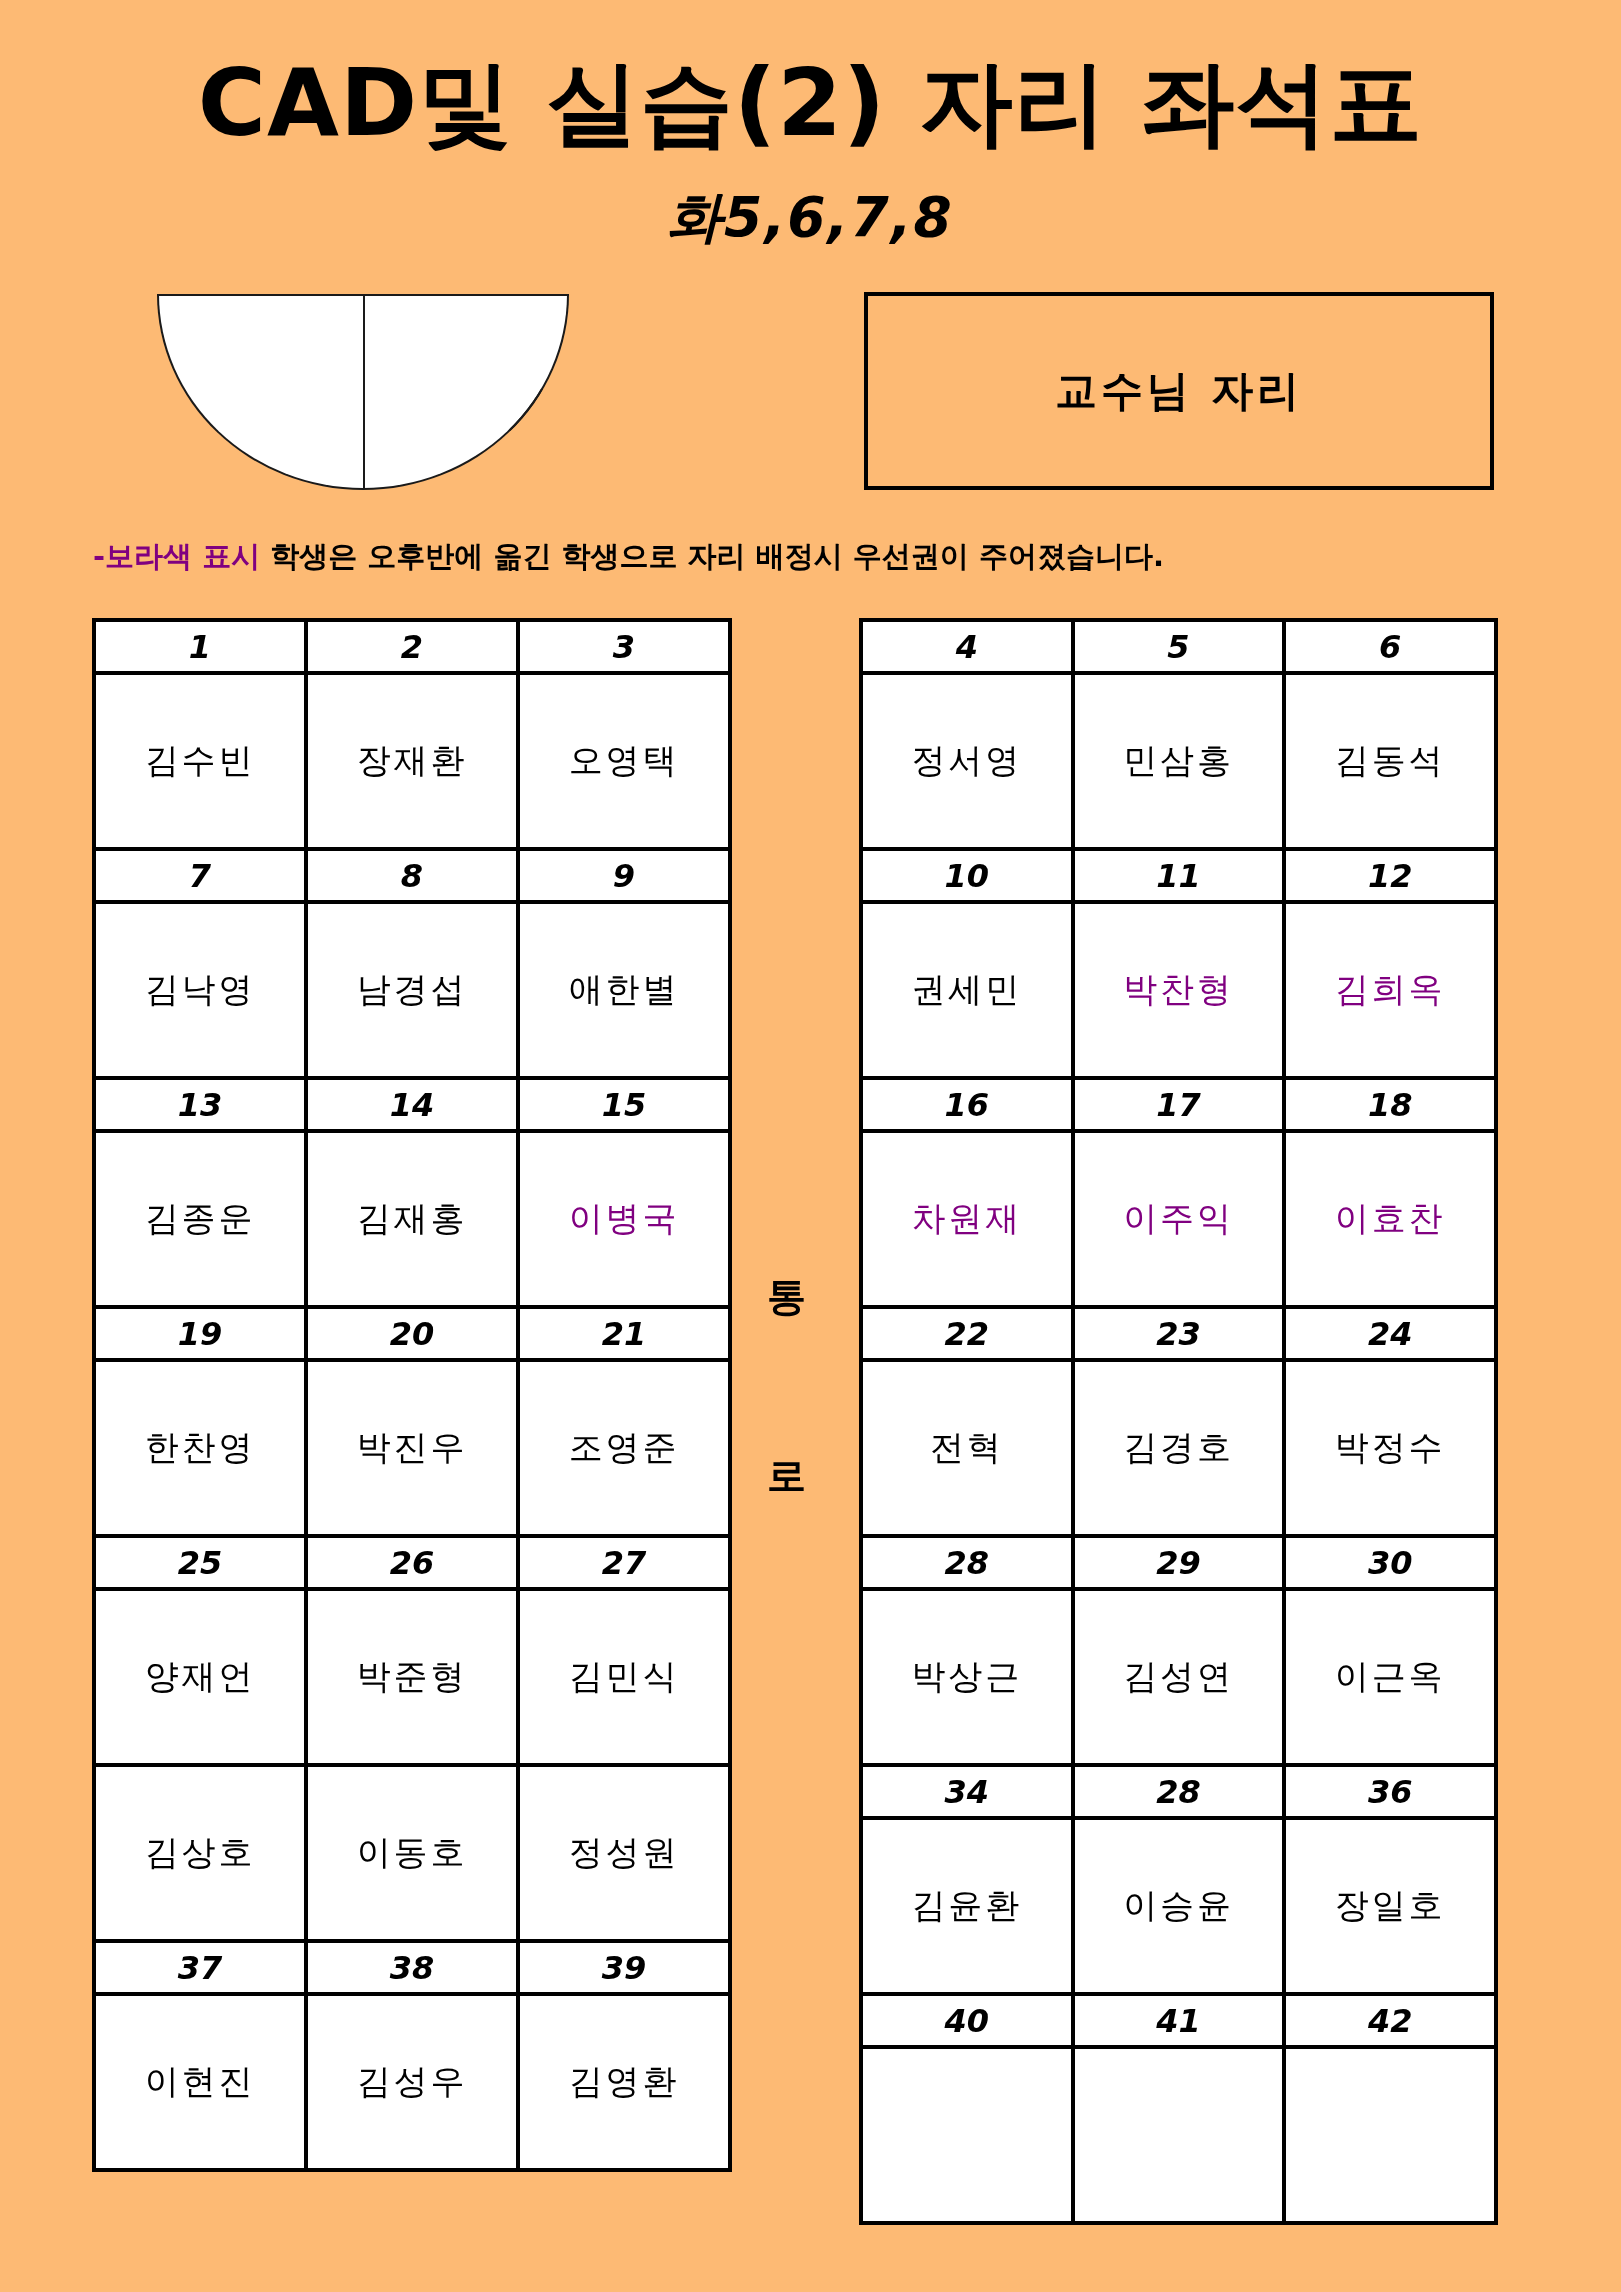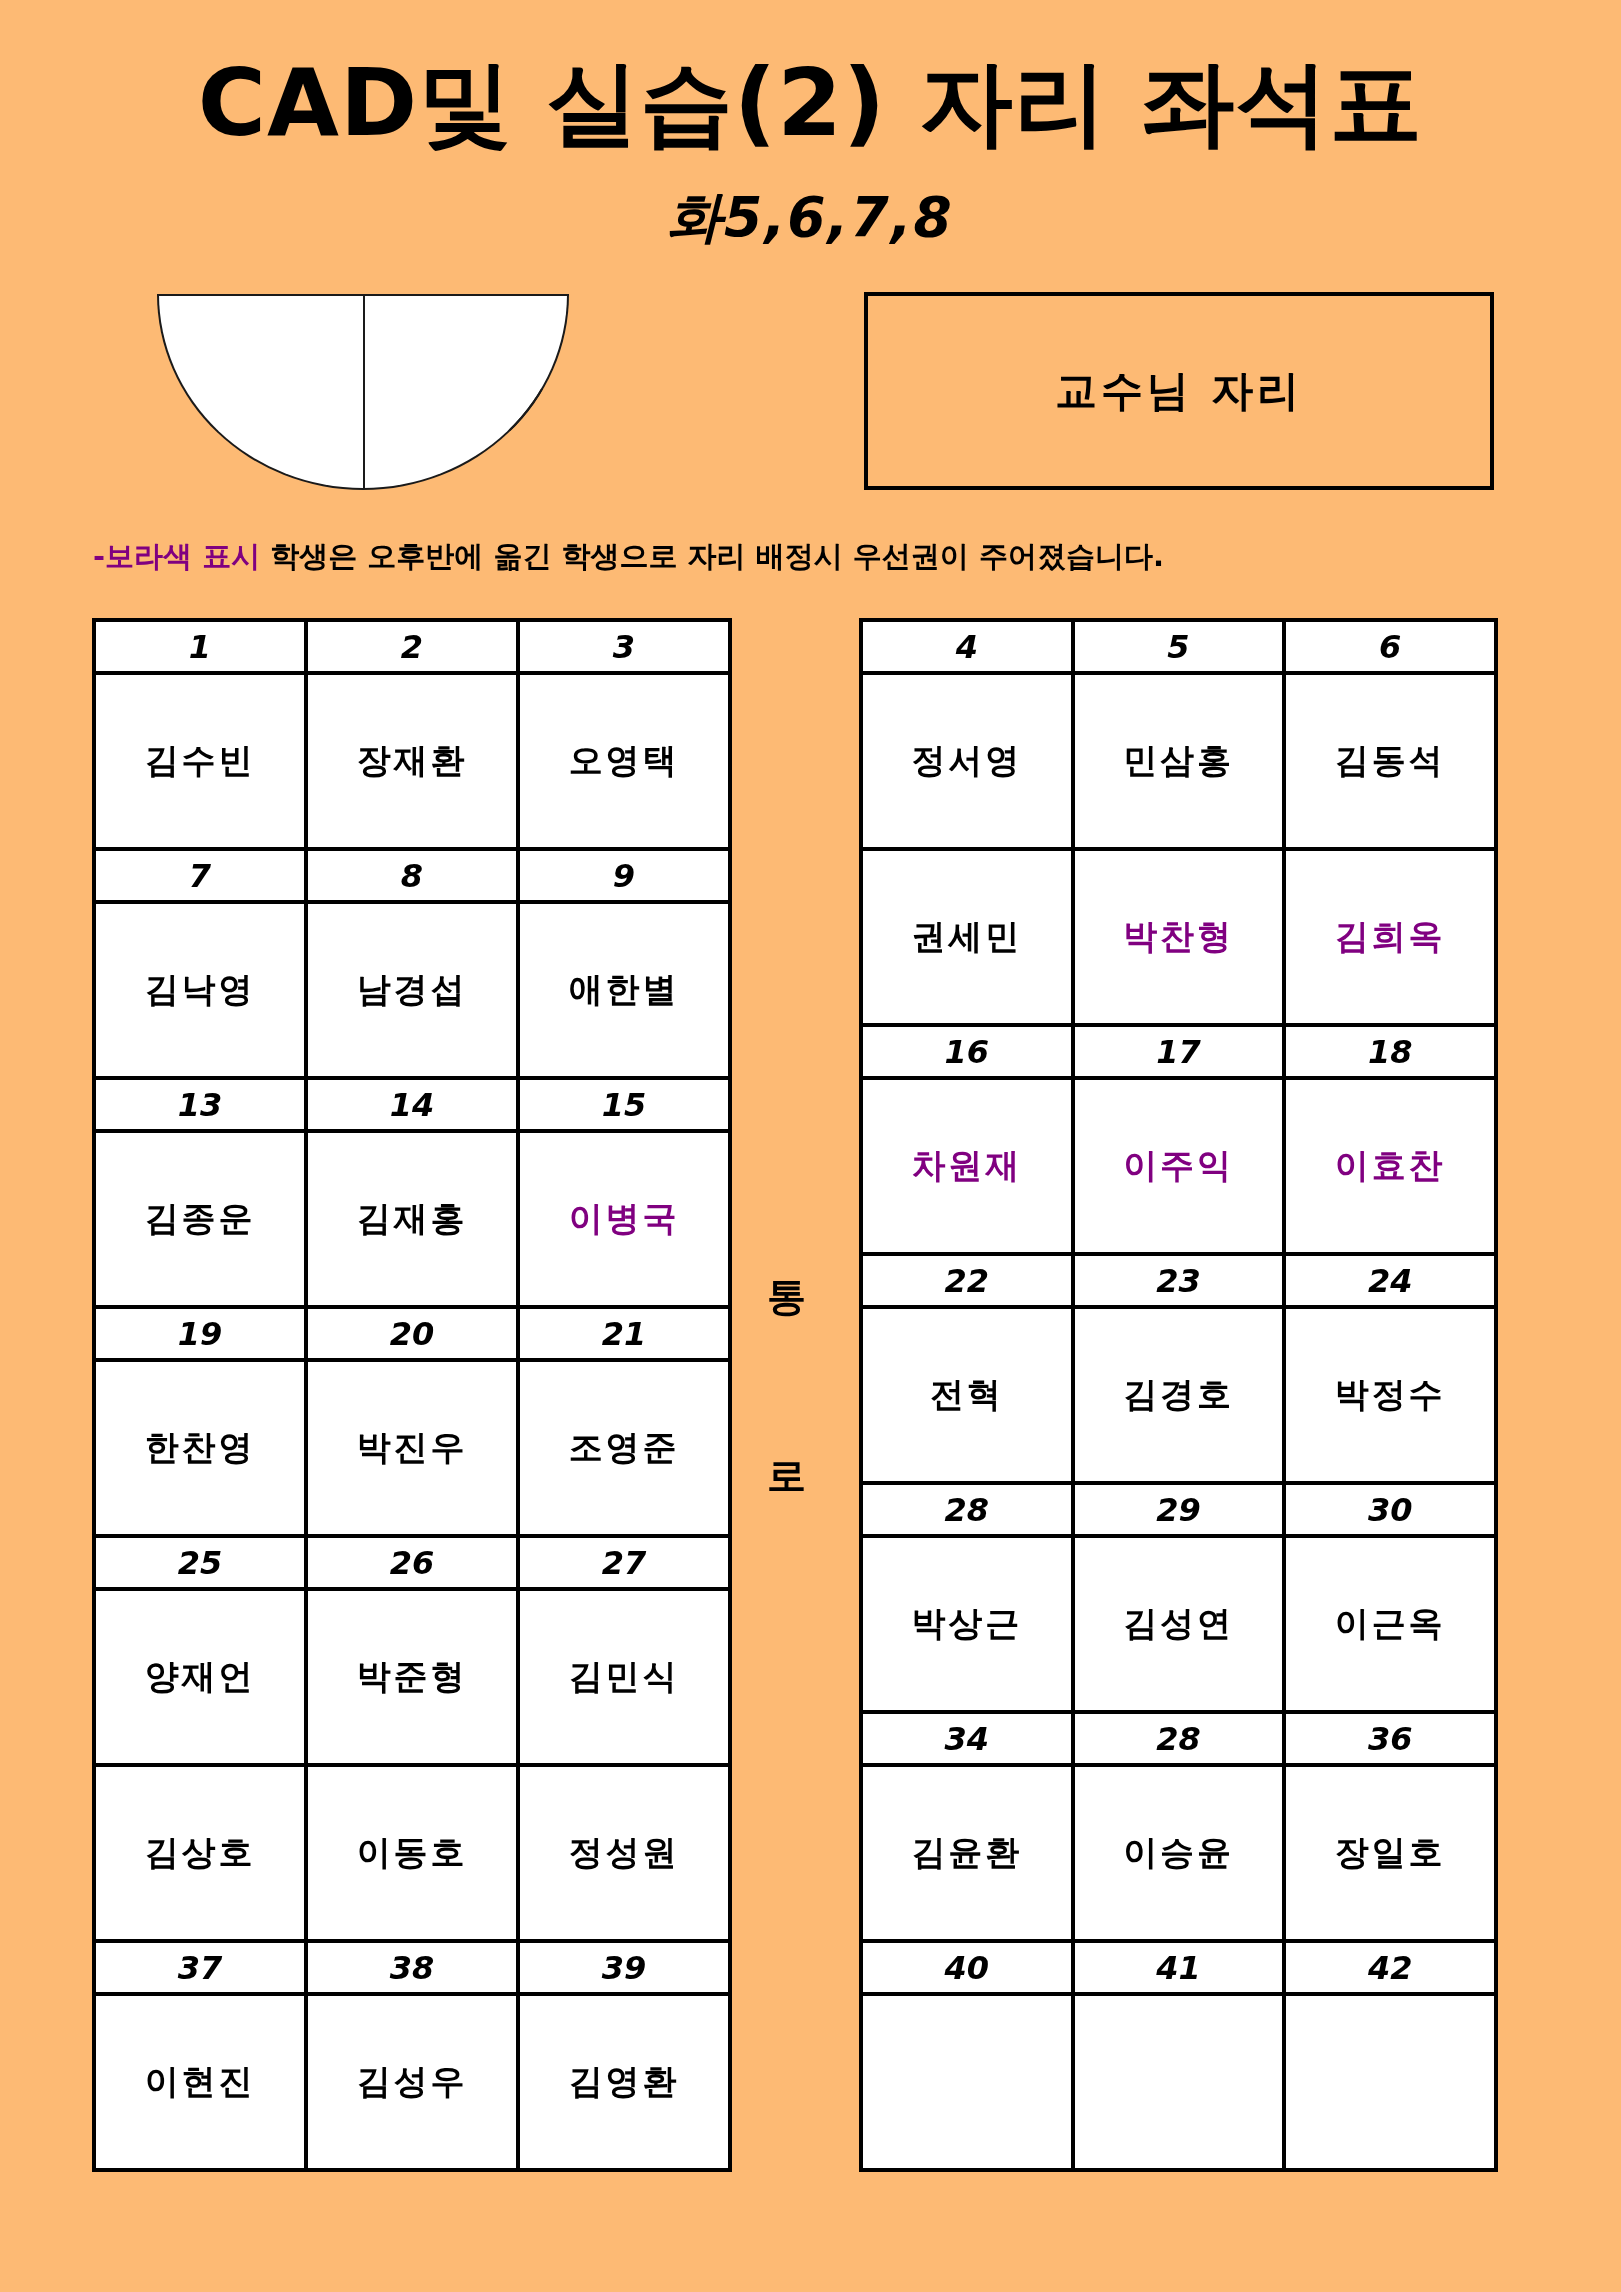--- a/index.html
+++ b/index.html
@@ -60,21 +60,21 @@
   #left-table{left:92px;width:640px;}
   #right-table{left:859px;width:639px;}
   table.seats td{
     border:4.9px solid #000;
     text-align:center;vertical-align:middle;
     padding:0;overflow:hidden;
   }
   tr.row-num{height:53px;}
   tr.row-name{height:176px;}
   td.num{font-size:32px;font-weight:800;font-style:italic;}
-  td.name{font-size:34px;font-weight:700;letter-spacing:2.9px;}
+  td.name{font-size:34px;font-weight:400;letter-spacing:2.9px;}
   td.name.purple{color:var(--purple,#800080);}
   
   .aisle-char{
     position:absolute;left:757px;width:59px;
     text-align:center;
     font-size:39px;font-weight:800;
   }
   #aisle-top{top:1270px;}
   #aisle-bottom{top:1449px;}
 </style>
@@ -171,20 +171,25 @@
         <tr class="row-num">
           <td class="num">4</td>
           <td class="num">5</td>
           <td class="num">6</td>
         </tr>
         <tr class="row-name">
           <td class="name">정서영</td>
           <td class="name">민삼홍</td>
           <td class="name">김동석</td>
         </tr>
+        <tr class="row-num">
+          <td class="num">10</td>
+          <td class="num">11</td>
+          <td class="num">12</td>
+        </tr>
         <tr class="row-name">
           <td class="name">권세민</td>
           <td class="name purple">박찬형</td>
           <td class="name purple">김희옥</td>
         </tr>
         <tr class="row-num">
           <td class="num">16</td>
           <td class="num">17</td>
           <td class="num">18</td>
         </tr>

